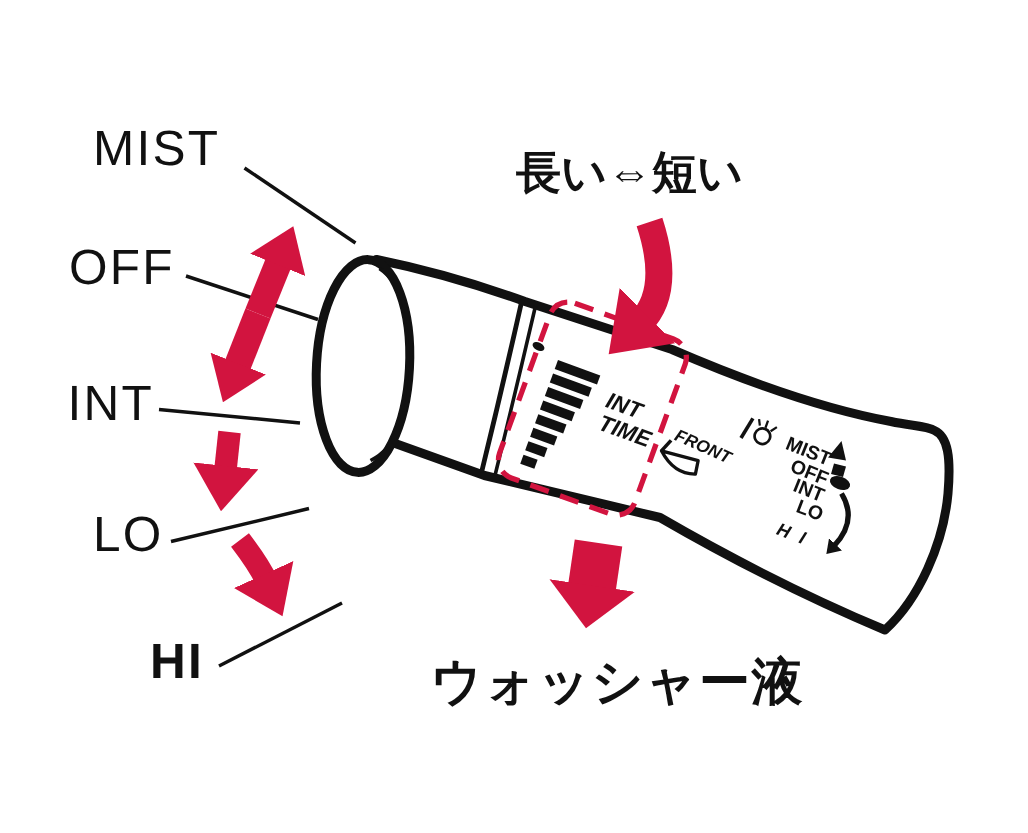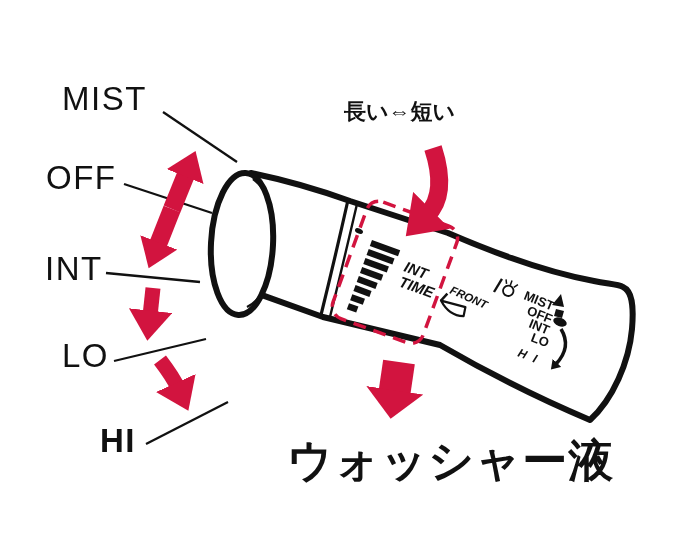--- a/index.html
+++ b/index.html
@@ -13,22 +13,22 @@
     letter-spacing:1.5px;white-space:nowrap;
   }
   .lbl-mist{left:62px;top:82px;}
   .lbl-off{left:46px;top:161px;}
   .lbl-int{left:45px;top:252px;}
   .lbl-lo{left:62px;top:339px;}
   .lbl-hi{left:100px;top:424px;font-weight:bold;}
   .caption{
     position:absolute;color:#111;font-weight:600;line-height:1;white-space:nowrap;
   }
-  .caption-top{left:344px;top:101px;font-size:22px;}
-  .caption-bottom{left:287px;top:438px;font-size:45px;letter-spacing:1px;}
+  .caption-top{left:344px;top:101px;font-size:30px;}
+  .caption-bottom{left:287px;top:438px;font-size:34px;letter-spacing:1px;}
   
   .ringlabel{font:italic 700 15px "Liberation Sans","DejaVu Sans",sans-serif;fill:#111;}
   .frontlabel{font:italic 700 11.5px "Liberation Sans","DejaVu Sans",sans-serif;fill:#111;}
   .pos{font:700 13px "Liberation Sans","DejaVu Sans",sans-serif;fill:#111;}
   .pos-hi{font:italic 700 12px "Liberation Sans","DejaVu Sans",sans-serif;letter-spacing:2px;fill:#111;}
 </style>
 </head>
 <body>
 
 <div class="canvas">

